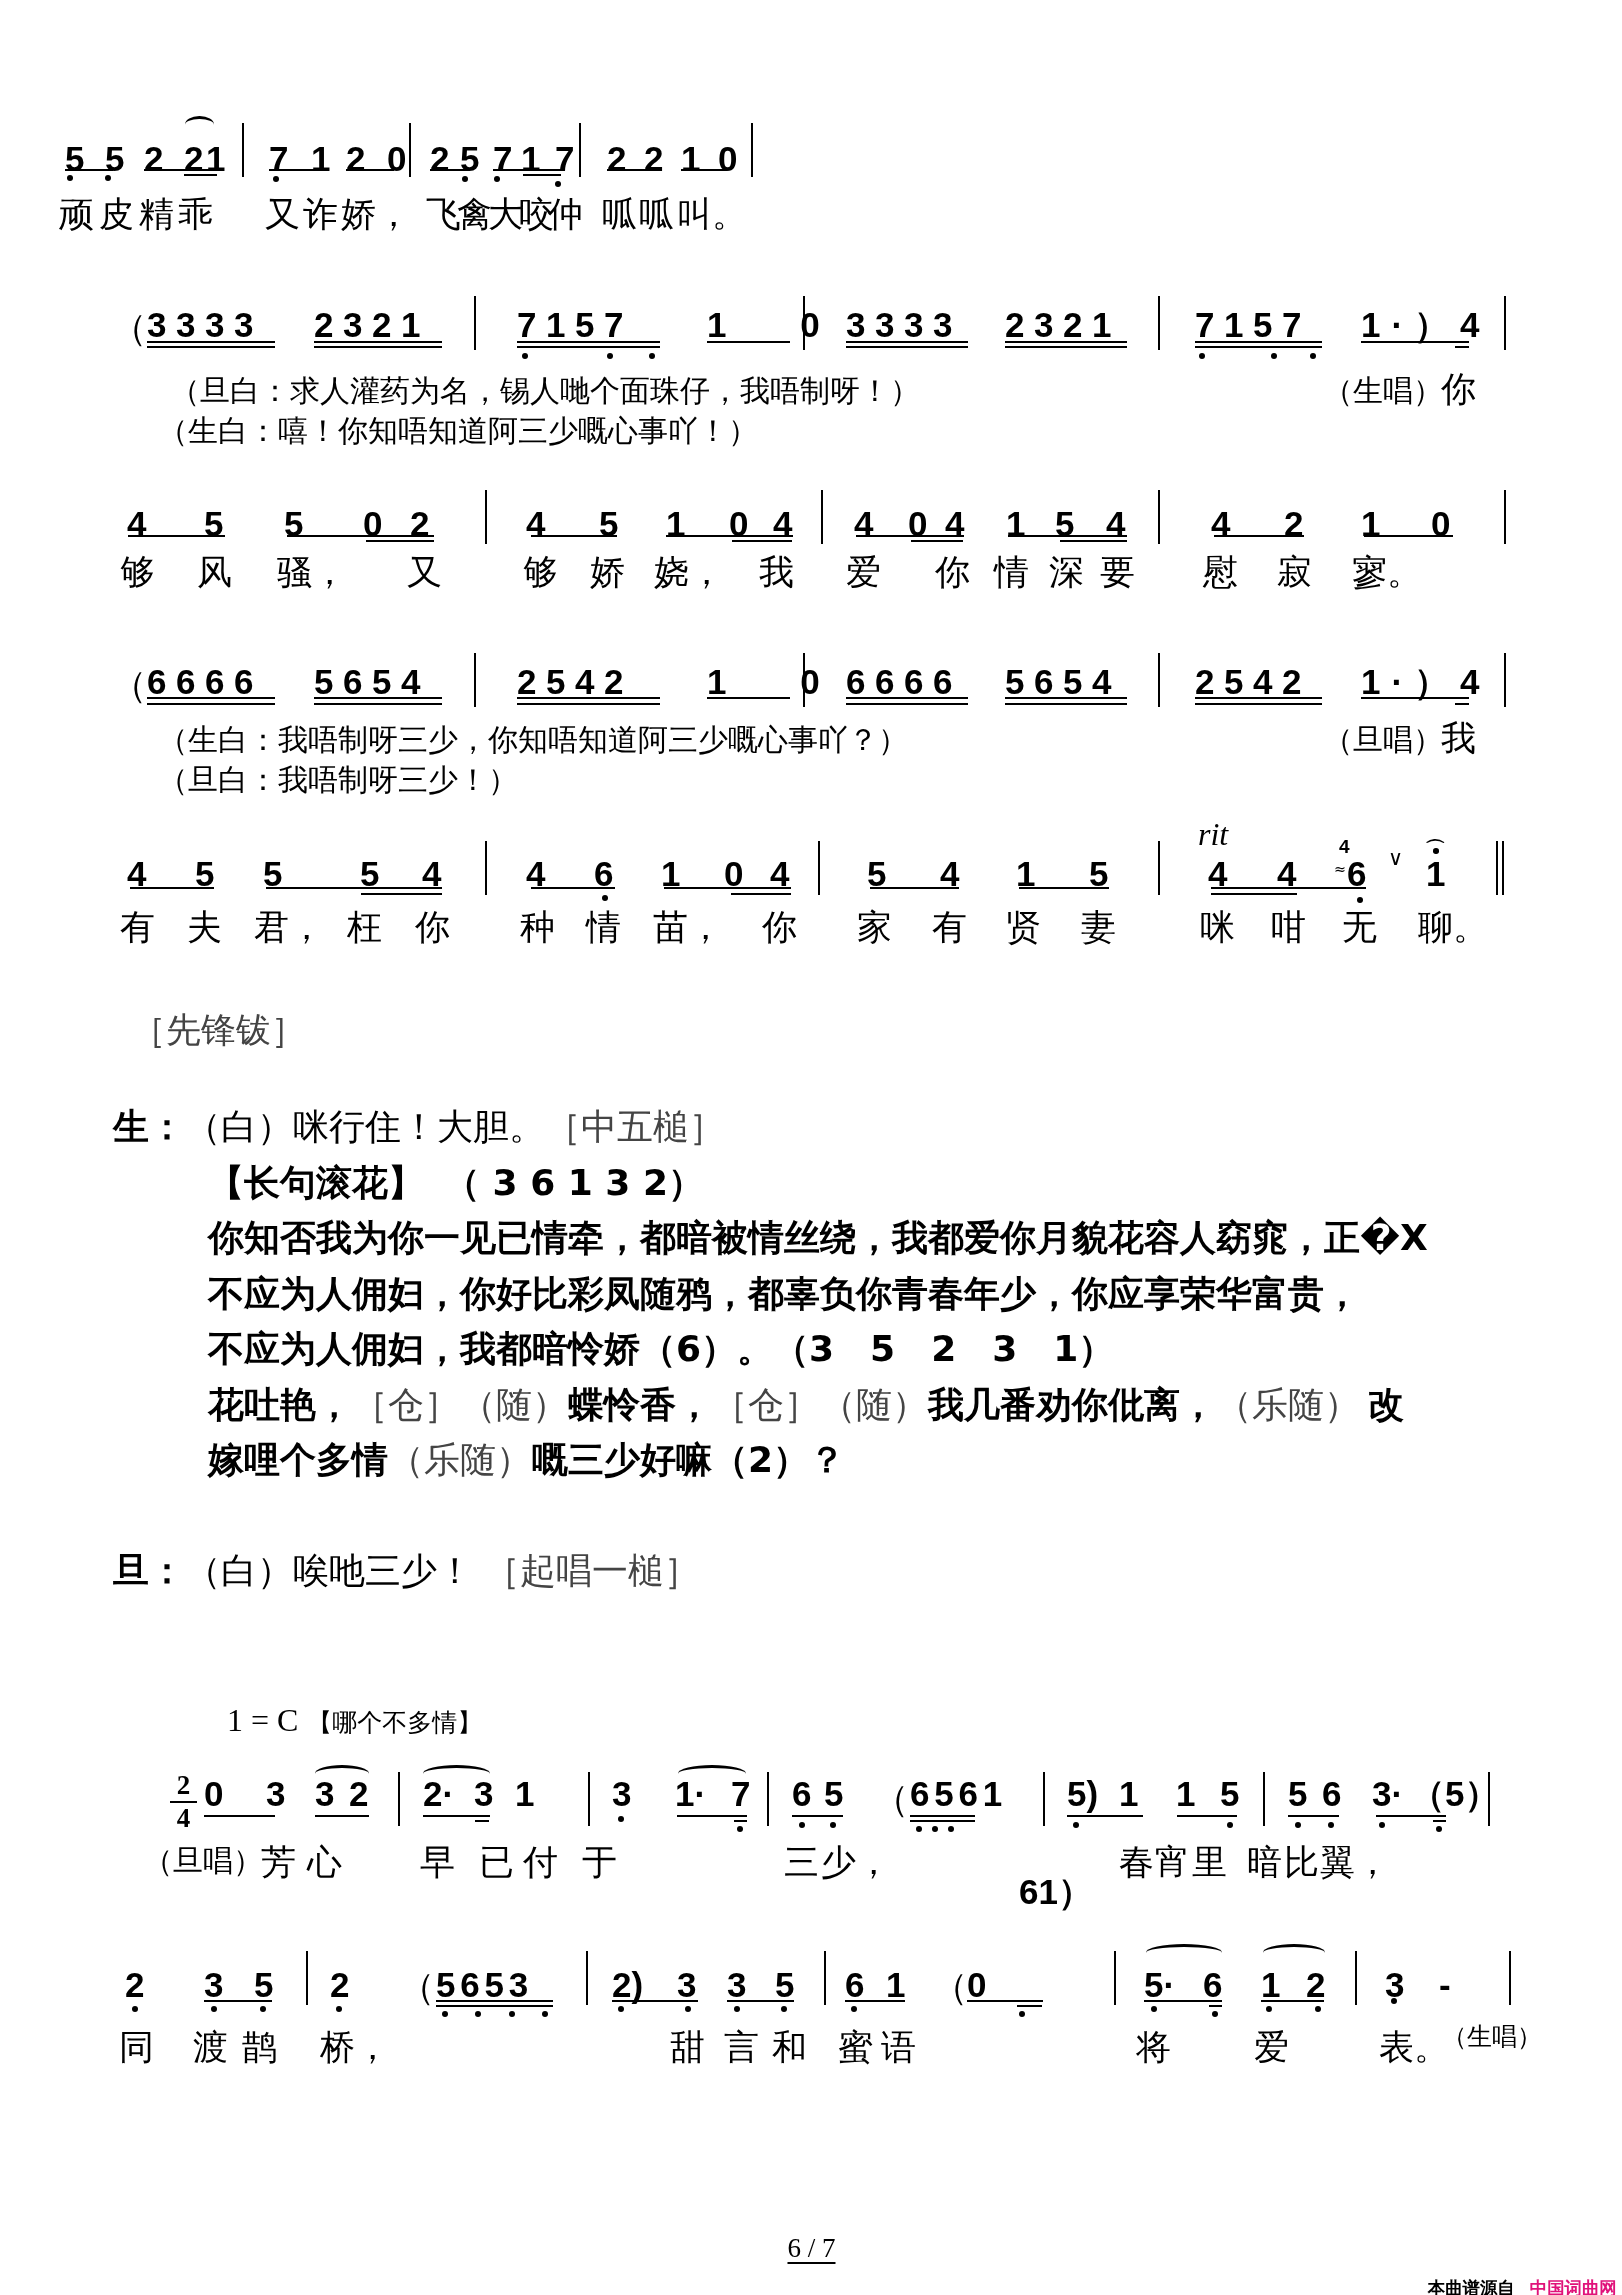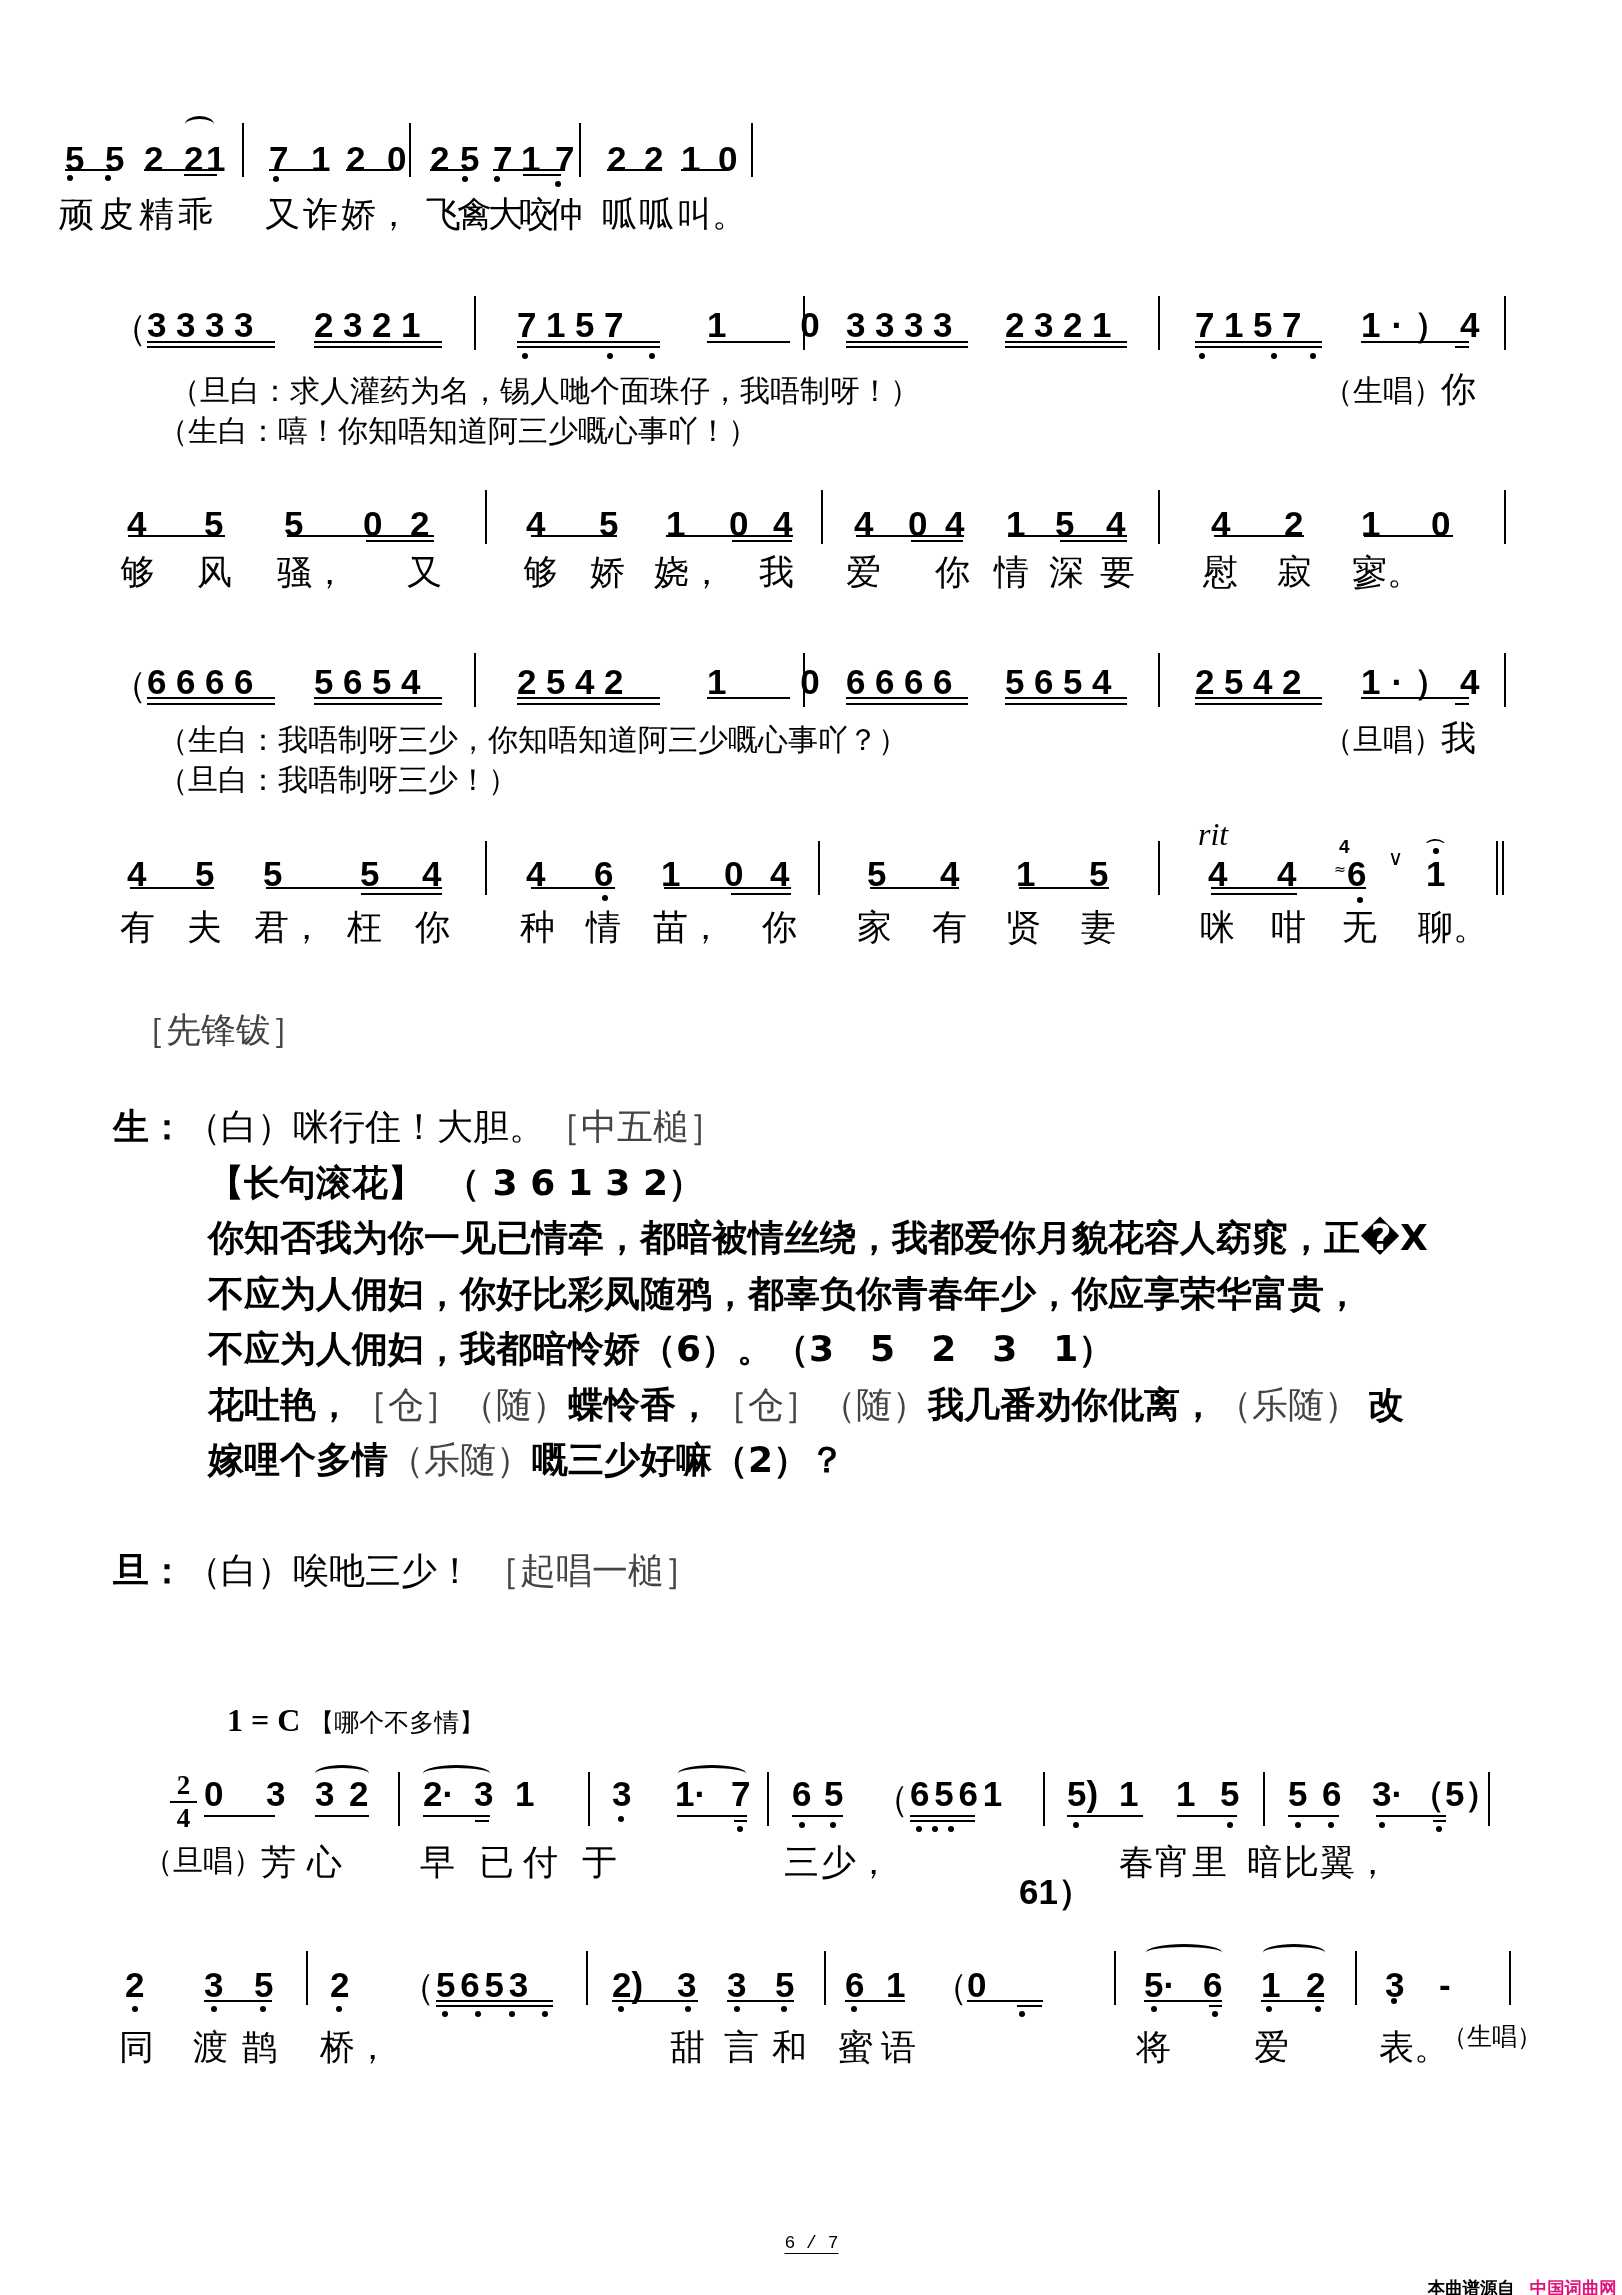--- a/index.html
+++ b/index.html
@@ -302,21 +302,21 @@
 </div>
 <div class="abs" style="left:208px;top:1442px">
   <span class="prose" style="font-weight:bold">嫁哩个多情</span><span class="prose gray">（乐随）</span><span class="prose" style="font-weight:bold">嘅三少好嘛（2）？</span>
 </div>
 
 <div class="abs" style="left:113px;top:1553px">
   <span class="prose" style="font-weight:bold">旦：</span><span class="prose">（白）唉吔三少！</span><span class="prose gray" style="margin-left:11px">［起唱一槌］</span>
 </div>
 
 <div class="abs" style="left:227px;top:1702px">
-  <span style="font-family:'Liberation Serif',serif;font-weight:bold;font-size:32px">1 = C</span>
+  <span style="font-family:'Liberation Serif',serif;font-weight:normal;font-size:32px">1 = C</span>
   <span style="font-family:'DejaVu Sans',sans-serif;font-size:25px;margin-left:4.8px">【哪个不多情】</span>
 </div>
 
 <div>
   <div class="abs" style="left:170px;top:1772px;width:27px;text-align:center;font-family:'Liberation Serif',serif;font-weight:bold;font-size:27px;line-height:1">
     <div>2</div>
     <div style="height:2.4px;background:#000;margin:1.6px 0"></div>
     <div>4</div>
   </div>
   <span class="abs num" style="left:204px;top:1776px">0</span>
@@ -467,19 +467,19 @@
   <span class="abs lyr" style="left:772px;top:2030px">和</span>
   <span class="abs lyr" style="left:838px;top:2030px">蜜</span>
   <span class="abs lyr" style="left:881px;top:2030px">语</span>
   <span class="abs lyr" style="left:1136px;top:2030px">将</span>
   <span class="abs lyr" style="left:1254px;top:2030px">爱</span>
   <span class="abs lyr" style="left:1379px;top:2030px">表。</span>
   <span class="abs dialog" style="left:1442px;top:2024px;font-size:25px">（生唱）</span>
 </div>
 
 <div class="abs" style="left:0;top:2233px;width:1623px;text-align:center">
-  <span style="font-family:Liberation Mono, monospace;font-size:18px;text-decoration:underline;text-underline-offset:4.8px;white-space:pre">6 / 7</span>
+  <span style="font-family:Liberation Serif, serif;font-size:27px;text-decoration:underline;text-underline-offset:4.8px;white-space:pre">6 / 7</span>
 </div>
 <div class="abs" style="right:6.3px;top:2276px">
   <span class="footer-src">本曲谱源自</span>
   <span class="footer-src" style="color:#e0127a;margin-left:11px">中国词曲网</span>
 </div>
 
 
 </body></html>

